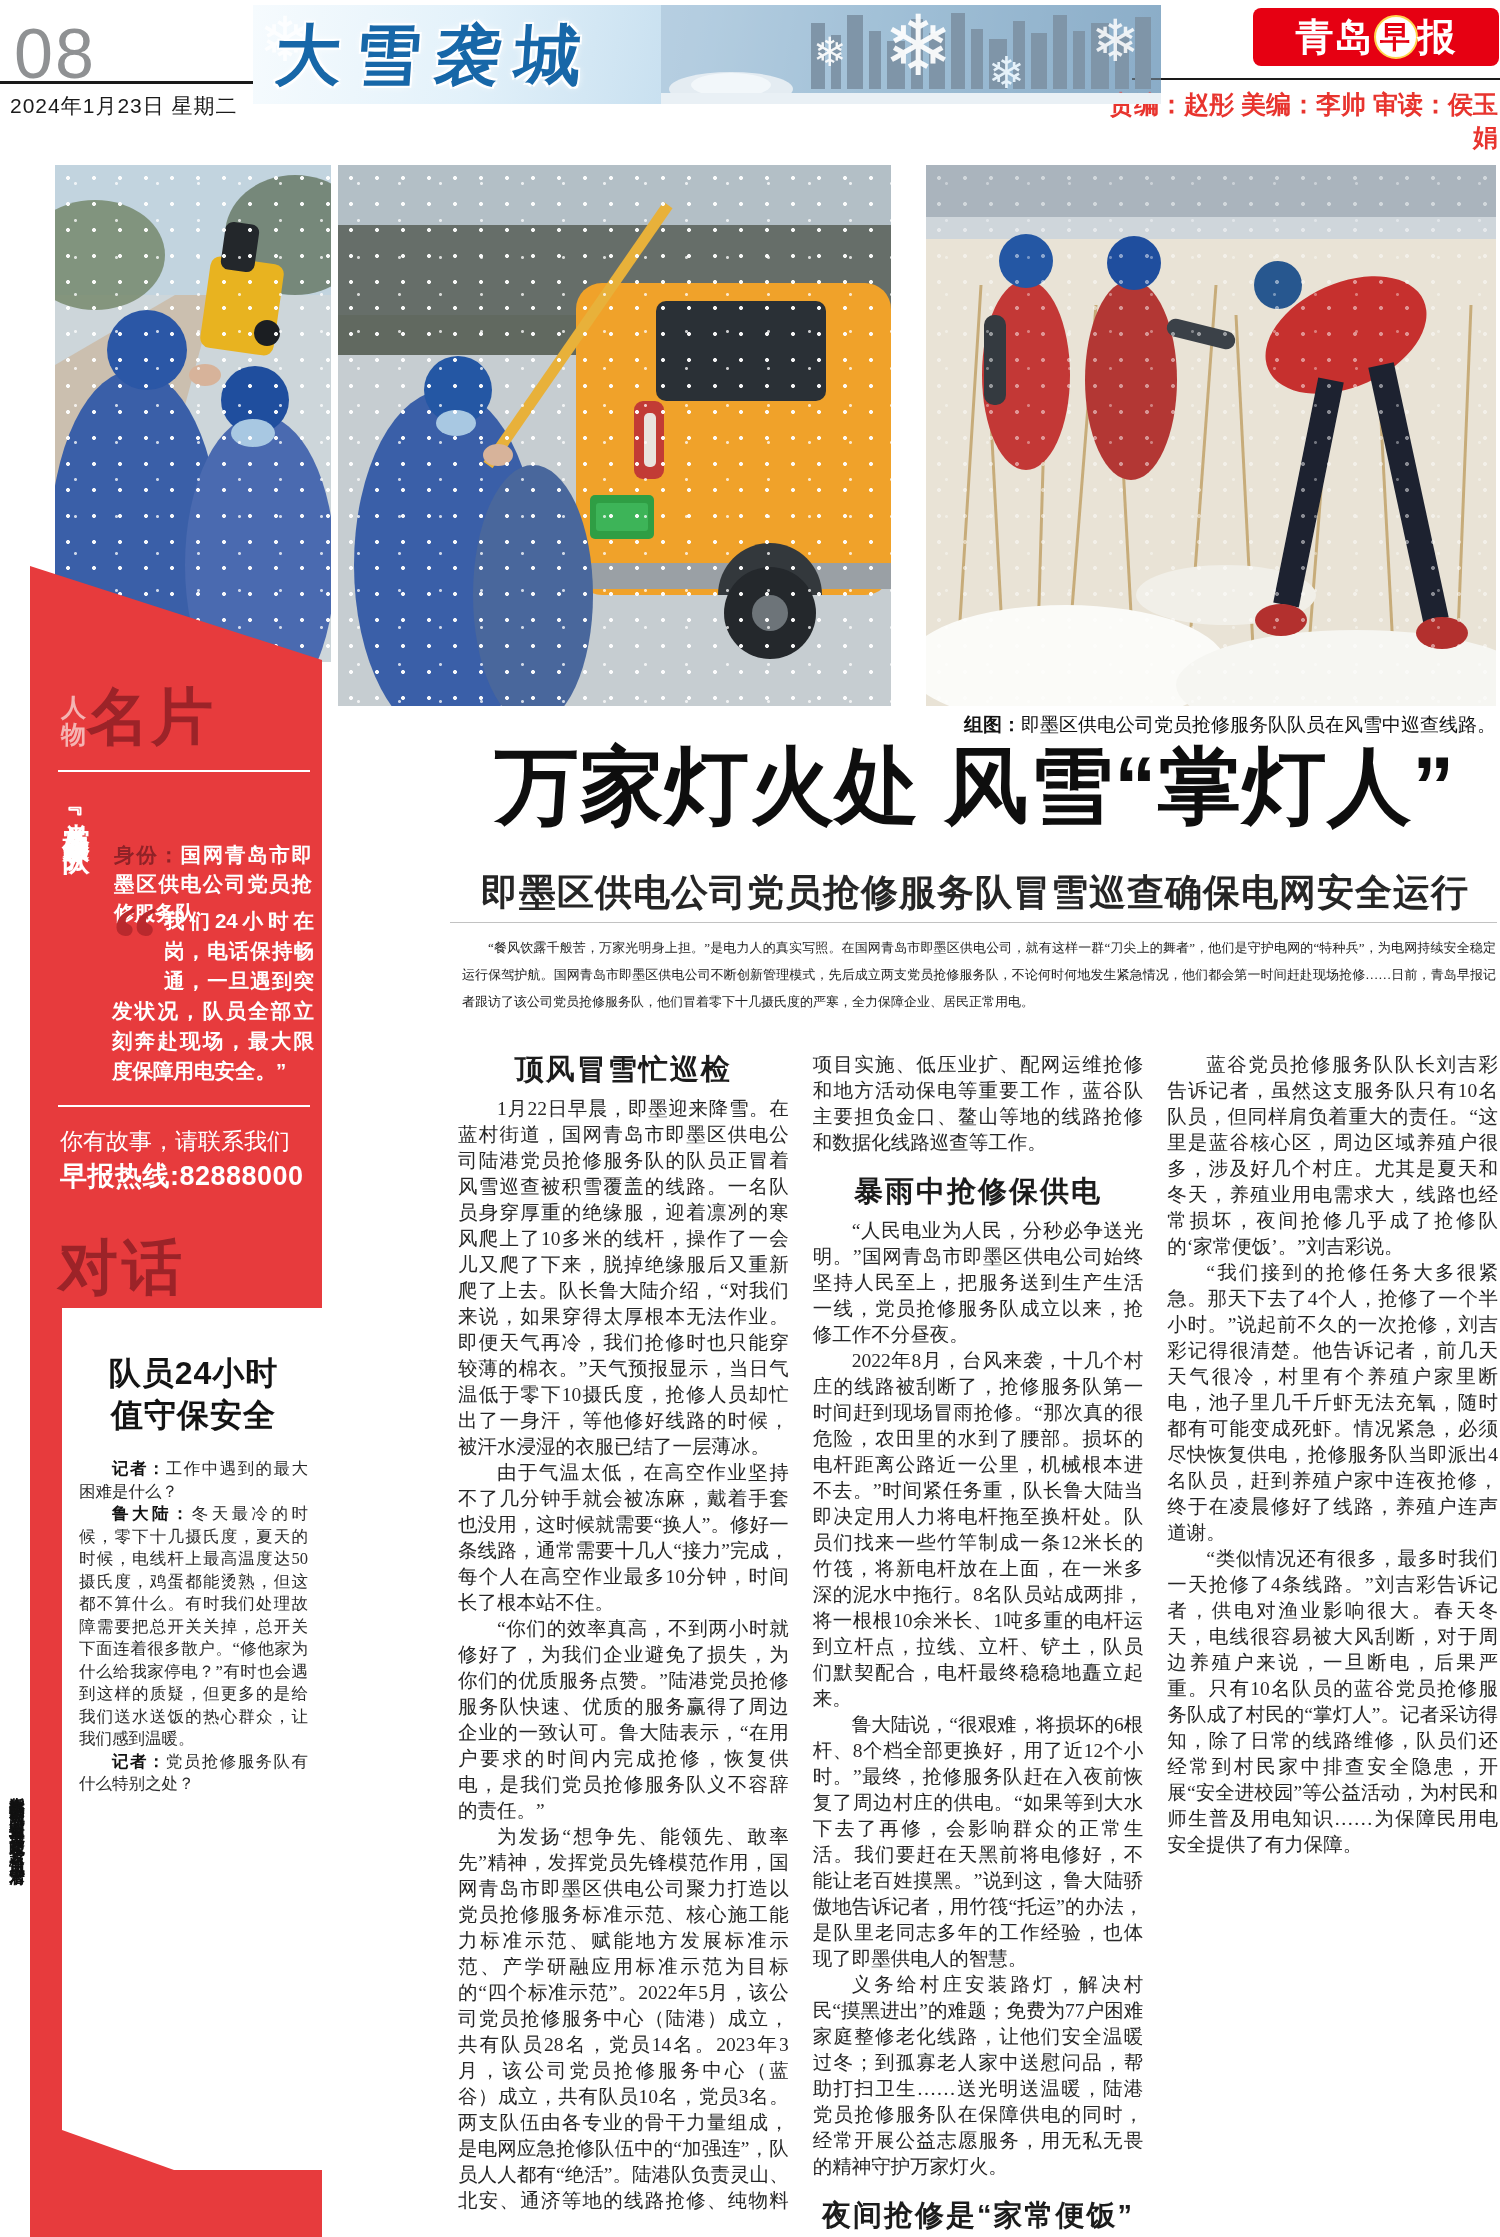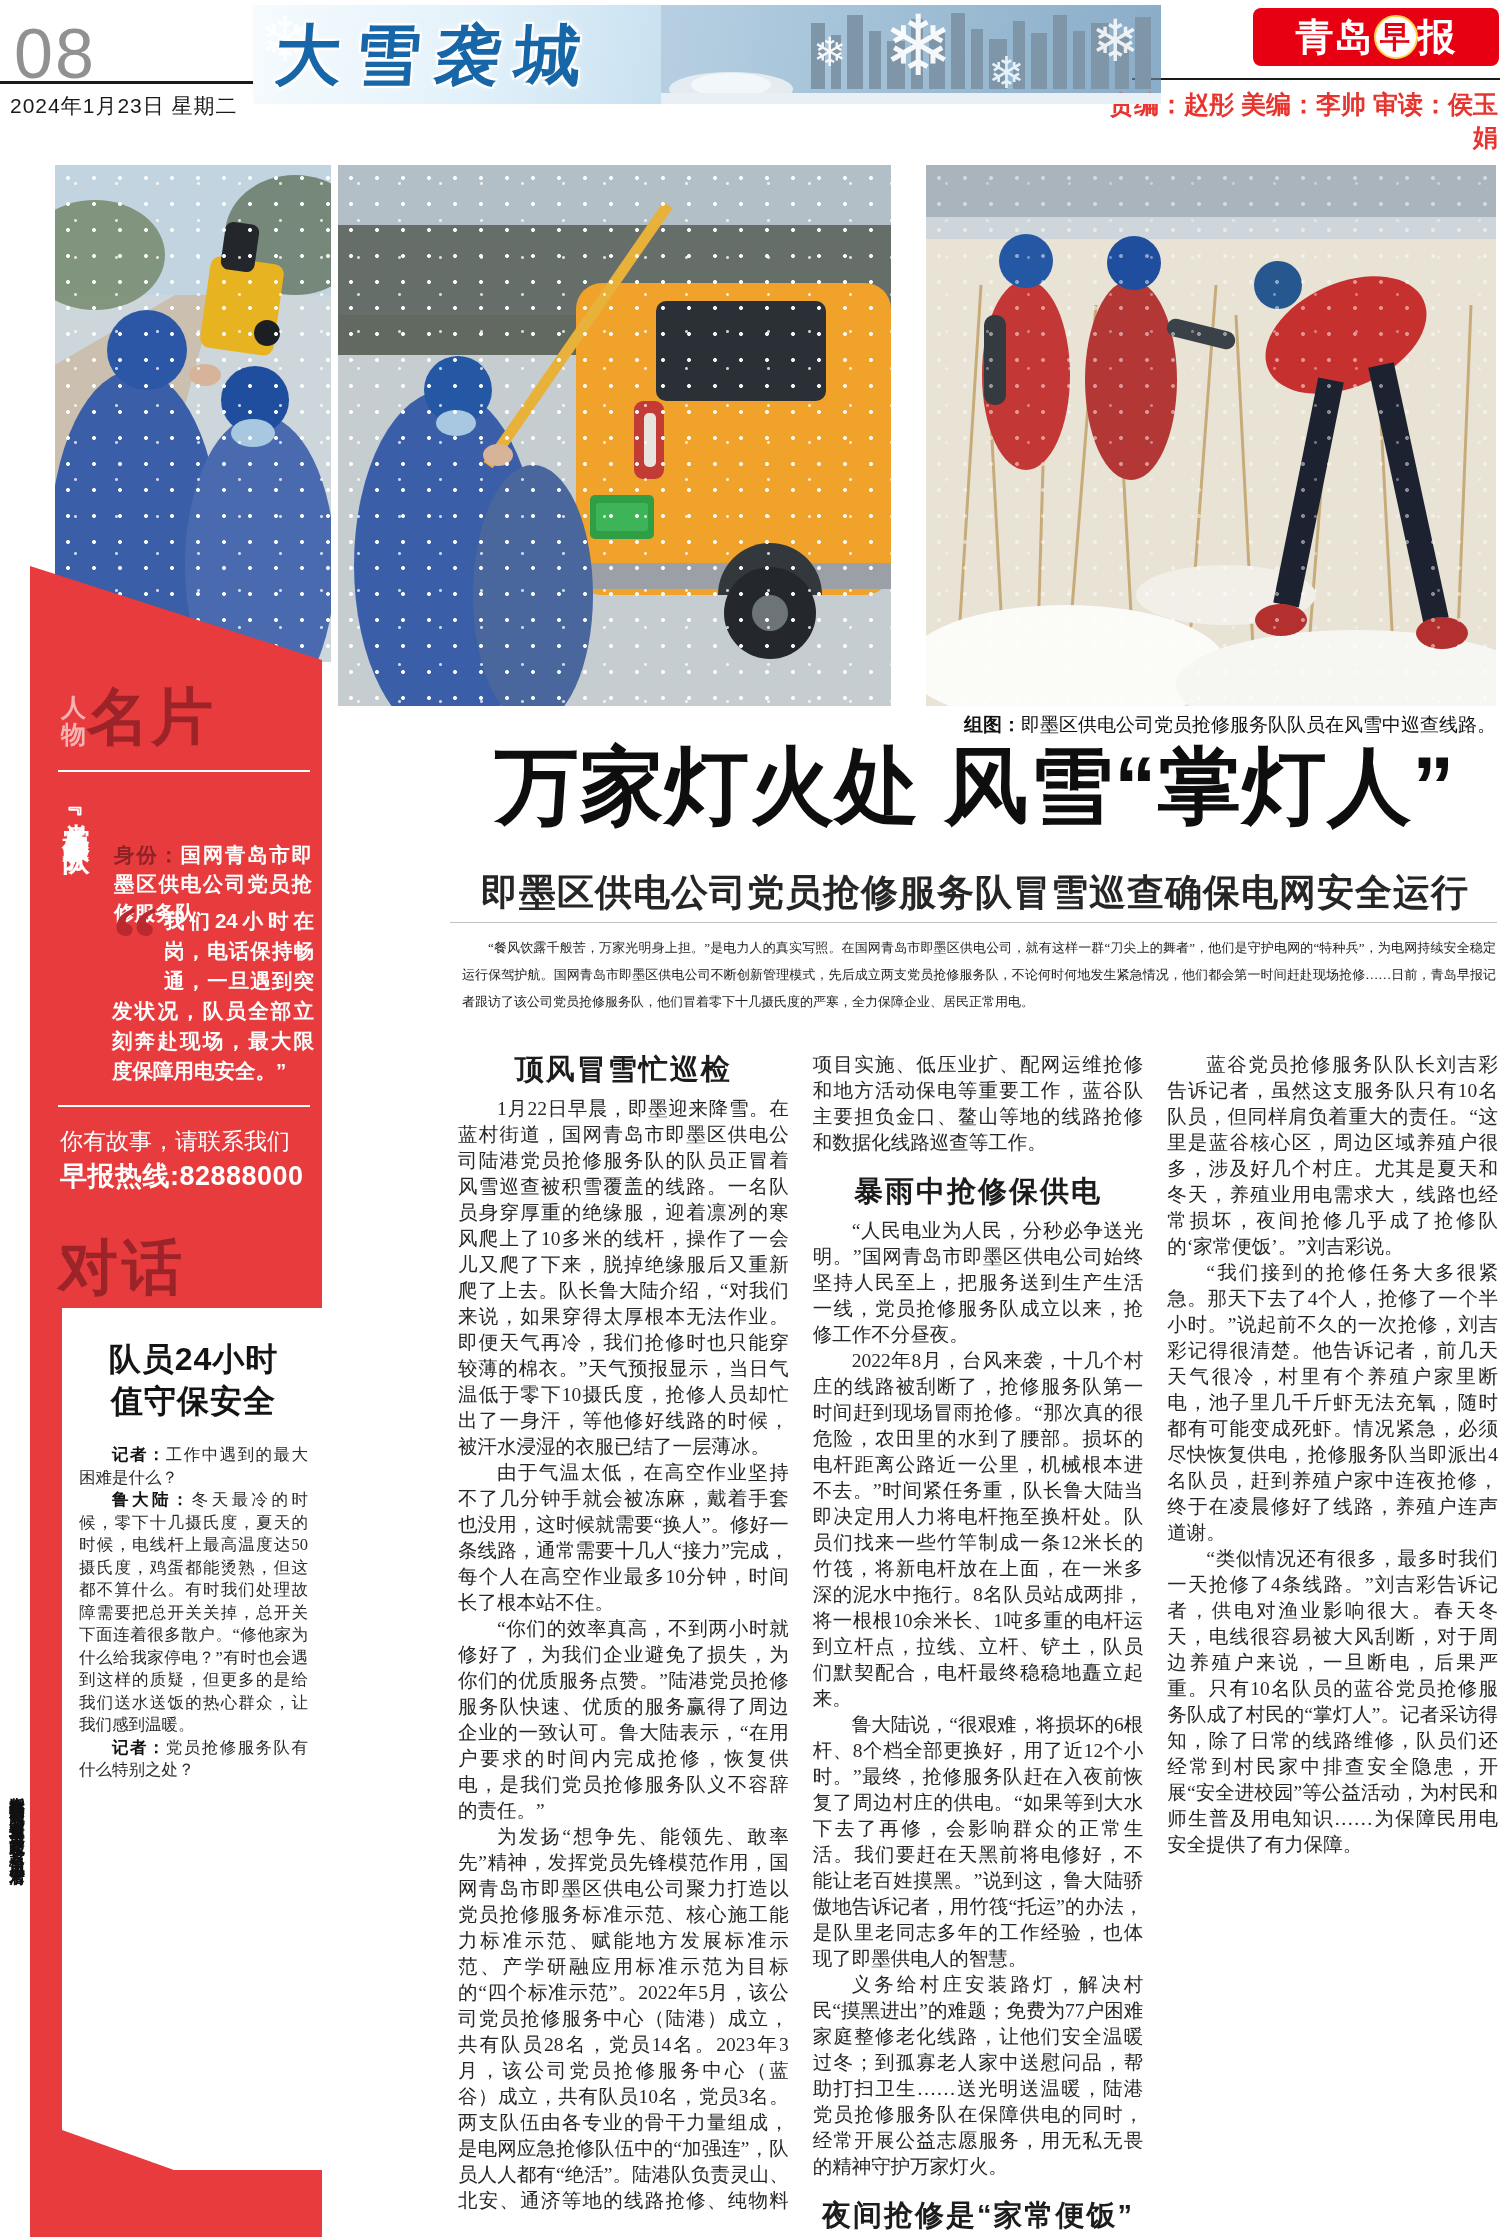--- a/index.html
+++ b/index.html
@@ -107,21 +107,21 @@
   .quote-block { position:absolute; left:82px; top:346px; width:202px; color:#ffffff; font-size:20.5px; line-height:30px; font-weight:600; text-align:justify;}
   .quote-mark { float:left; font-family:"Liberation Serif", serif; font-size:92px; line-height:.62; color:#b9292d; margin:4px 6px 0 0; font-weight:900;}
   .contact1 { position:absolute; left:30px; top:566px; font-size:23px; color:#fff; font-weight:500; }
   .hotline  { position:absolute; left:30px; top:598px; font-size:27px; color:#fff; font-weight:900; letter-spacing:.5px; }
   .dialog-tag { position:absolute; left:28px; top:668px; font-size:60px; font-weight:900; color:#9c2328; letter-spacing:4px; }
 
   
   .interview-box {
     position:absolute; left:32px; top:748px; width:260px; height:862px; background:#ffffff;
     clip-path:polygon(0 0, 100% 0, 100% 100%, 112px 100%, 0 calc(100% - 40px));
-    padding:30px 14px 20px 17px; overflow:hidden;
+    padding:44px 14px 20px 17px; overflow:hidden;
   }
   .interview-title { text-align:center; font-size:32px; font-weight:600; color:#141414; line-height:1.32; margin-bottom:22px; letter-spacing:1px;}
   .interview-box p { font-family:"Liberation Serif", serif; font-size:16.5px; line-height:22.5px; color:#2a2a2a; text-align:justify; text-indent:2em; }
   .interview-box p b { font-weight:800; color:#111; }
 
   
   .vcredit {
     position:absolute; left:6px; top:1784px; height:456px; z-index:4;
     writing-mode:vertical-rl; text-orientation:mixed;
     font-size:15.5px; font-weight:700; color:#111; letter-spacing:1.5px;

